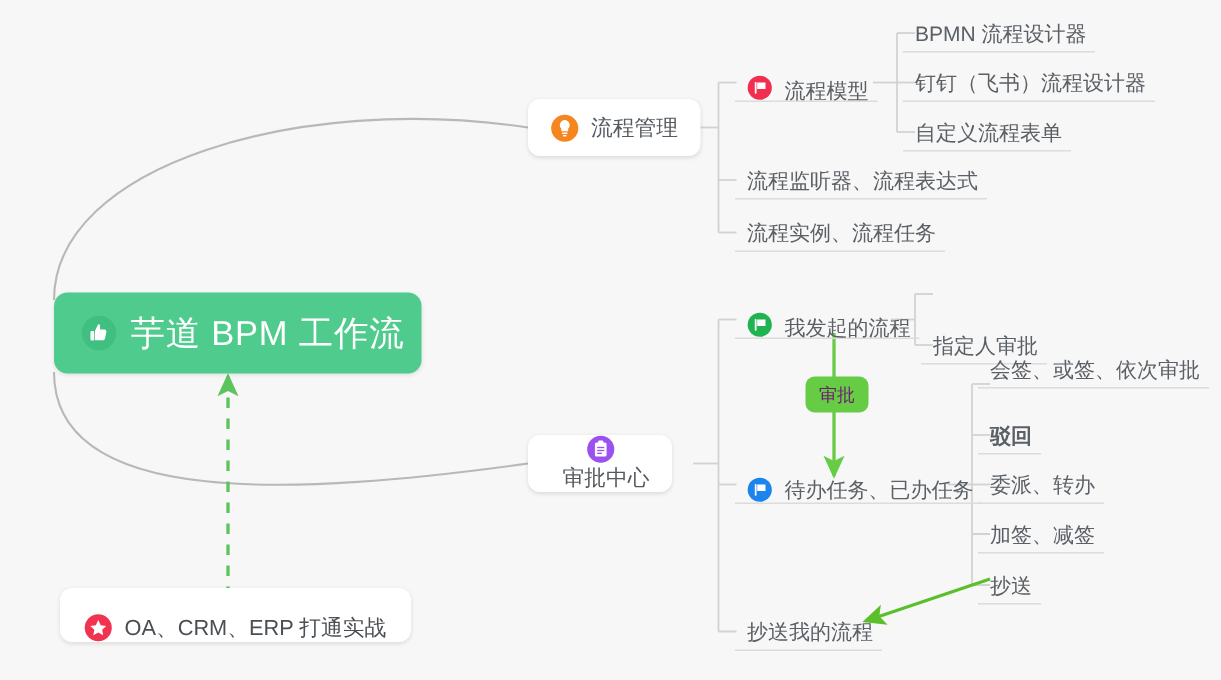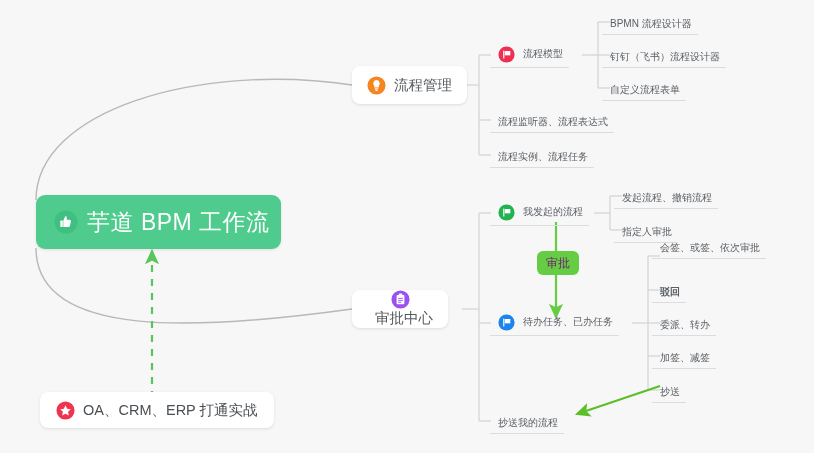--- a/index.html
+++ b/index.html
@@ -80,26 +80,26 @@
   }
   
   .leaf-node {
     border-bottom: 1px solid #dcdcdc;
     height: 27px;
     padding: 0 6px 0 8px;
     align-items: flex-end;
   }
   .leaf-node .node-label {
     color: #5b6066;
-    font-size: 10px;
+    font-size: 14px;
     line-height: 1;
     padding-bottom: 5px;
   }
   .leaf-node.with-icon .node-label { margin-left: 8px; }
-  .leaf-node.with-icon { align-items: center; }
+  .leaf-node.with-icon { }
   .leaf-node.with-icon .node-label { padding-bottom: 0; }
 
   
   #badge-approve {
     position: absolute;
     left: 537px;
     top: 251px;
     background: #66cc44;
     border-radius: 6px;
     padding: 4px 9px;
@@ -254,23 +254,20 @@
   <div class="node leaf-node with-icon" style="left:490px; top:199px;">
     <span class="icon">
       <svg width="17" height="17" viewBox="0 0 20 20">
         <circle cx="10" cy="10" r="9.5" fill="#21b352"></circle>
         <rect x="6.1" y="5.4" width="1.4" height="9.4" rx="0.6" fill="#ffffff"></rect>
         <path d="M8.0 5.9 L14.5 5.9 L14.5 11.0 L8.0 11.0 Z" fill="#ffffff"></path>
       </svg>
     </span>
     <span class="node-label">我发起的流程</span>
   </div>
-  <div class="node leaf-node" style="left:614px; top:182px;">
-    <span class="node-label">发起流程、撤销流程</span>
-  </div>
   <div class="node leaf-node" style="left:614px; top:216px;">
     <span class="node-label">指定人审批</span>
   </div>
 
   <div class="node leaf-node with-icon" style="left:490px; top:309px;font-family:Liberation Serif, serif;">
     <span class="icon">
       <svg width="17" height="17" viewBox="0 0 20 20">
         <circle cx="10" cy="10" r="9.5" fill="#1b84ef"></circle>
         <rect x="6.1" y="5.4" width="1.4" height="9.4" rx="0.6" fill="#ffffff"></rect>
         <path d="M8.0 5.9 L14.5 5.9 L14.5 11.0 L8.0 11.0 Z" fill="#ffffff"></path>
@@ -296,21 +293,21 @@
   </div>
 
   <div class="node leaf-node" style="left:490px; top:407px;">
     <span class="node-label">抄送我的流程</span>
   </div>
 
   <div id="badge-approve">
     <span>审批</span>
   </div>
 
-  <div class="node card-node" style="left:40px; top:392px;">
+  <div class="node card-node" style="left:40px; top:392px;align-items:flex-end;">
     <span class="icon">
       <svg width="19" height="19" viewBox="0 0 20 20">
         <circle cx="10" cy="10" r="9.5" fill="#f0334f"></circle>
         <path d="M10 4.6 L11.72 8.17 L15.6 8.7 L12.75 11.4 L13.47 15.3
                  L10 13.42 L6.53 15.3 L7.25 11.4 L4.4 8.7 L8.28 8.17 Z" fill="#ffffff"></path>
       </svg>
     </span>
     <span class="node-label">OA、CRM、ERP 打通实战</span>
   </div>
 

